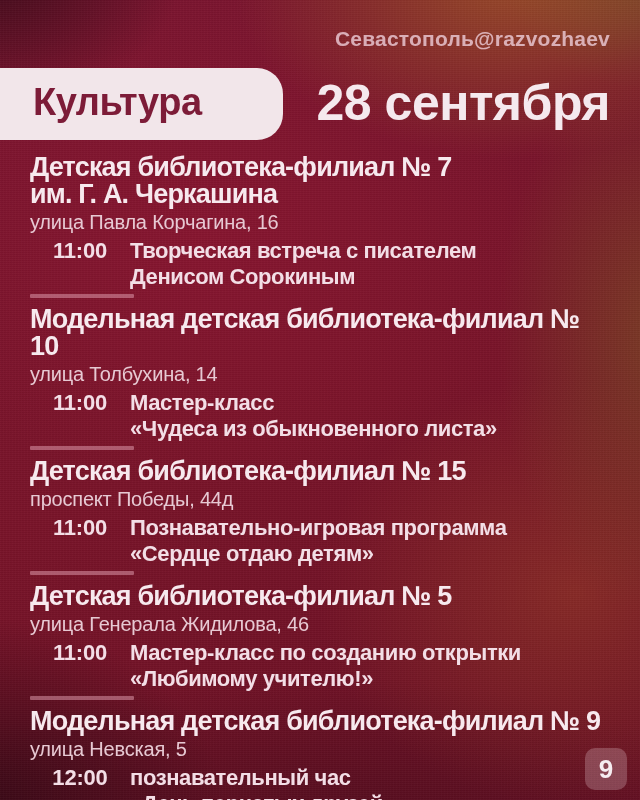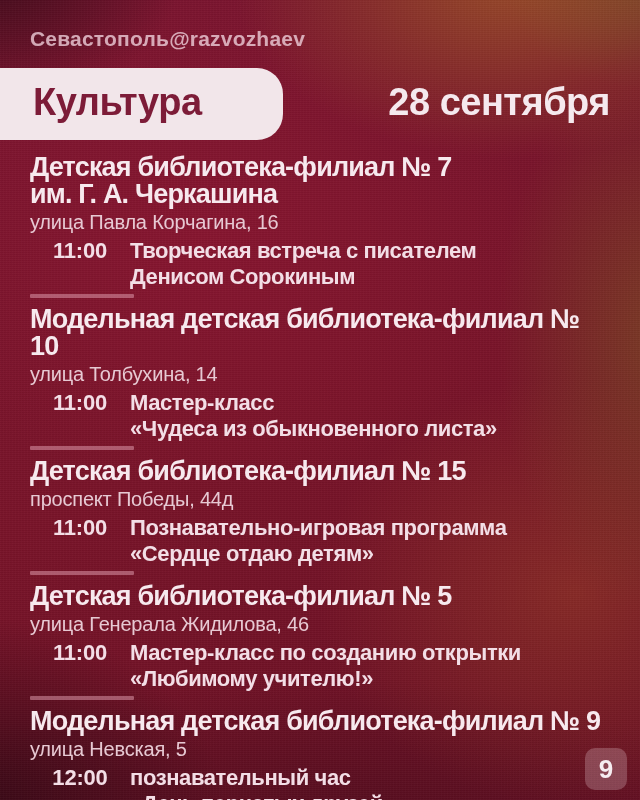--- a/index.html
+++ b/index.html
@@ -22,21 +22,21 @@
   }
   .grain{
     position:absolute;inset:0;pointer-events:none;
     background-image:
       repeating-linear-gradient(0deg, rgba(255,255,255,0.018) 0 1px, rgba(0,0,0,0.022) 1px 2px),
       repeating-linear-gradient(90deg, rgba(255,255,255,0.012) 0 1px, rgba(0,0,0,0.015) 1px 3px);
   }
   .content{position:absolute;inset:0;padding:0 30px;}
 
   .meta-row{
-    display:flex;justify-content:flex-start;align-items:flex-start;
+    display:flex;justify-content:flex-end;align-items:flex-start;
     margin-top:27px;height:24px;
     font-size:21px;line-height:24px;font-weight:700;
     color:rgba(235,203,213,0.82);
     letter-spacing:0.2px;
   }
 
   .chip-row{
     display:flex;justify-content:space-between;align-items:center;
     margin-left:-30px;margin-right:0;
     margin-top:26px;height:54px;
@@ -46,21 +46,21 @@
     background:#f2e6ea;
     border-radius:0 26px 26px 0;
     display:flex;align-items:center;
     padding-left:33px;
   }
   .chip-label{
     font-size:38px;font-weight:700;color:#7d1c38;
     letter-spacing:-0.5px;margin-top:-3px;
   }
   .date-label{
-    font-size:38px;font-weight:700;color:#f5e9ee;
+    font-size:50px;font-weight:700;color:#f5e9ee;
     letter-spacing:-0.5px;margin-top:-3px;margin-left:28px;
   }
 
   .events{margin-top:23px;}
   .event-title{
     font-size:27px;line-height:27px;font-weight:700;
     color:#f7e9ee;letter-spacing:-0.8px;
     white-space:pre-line;
   }
   .event-address{

